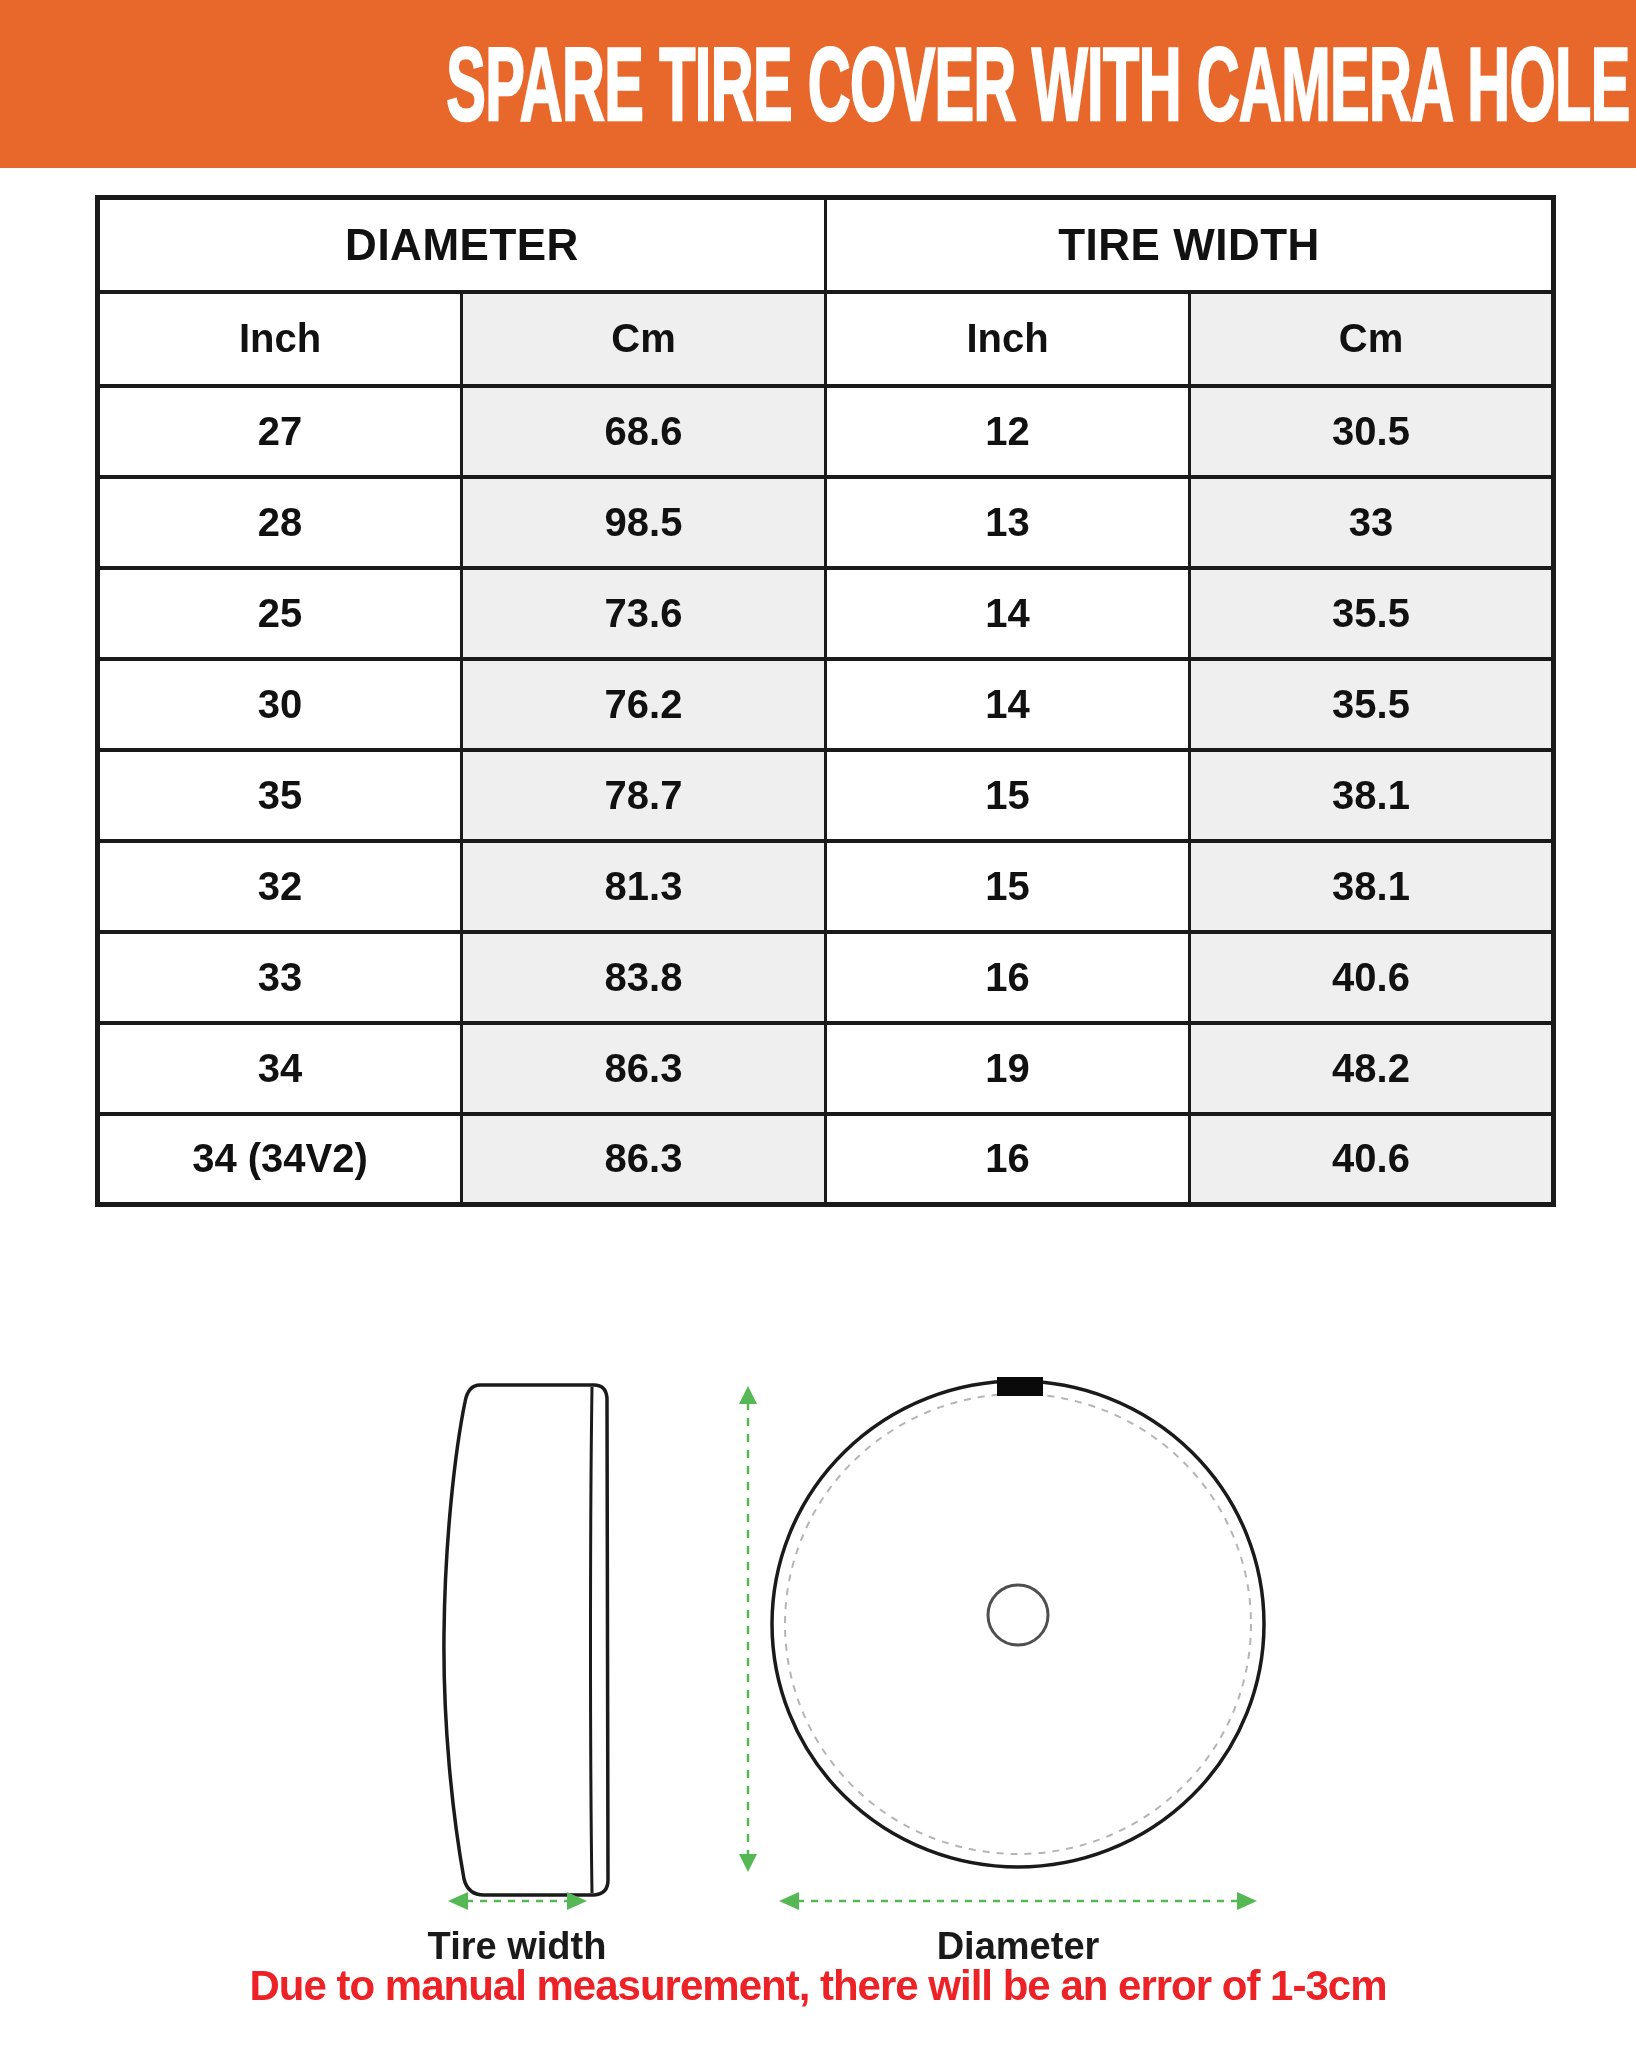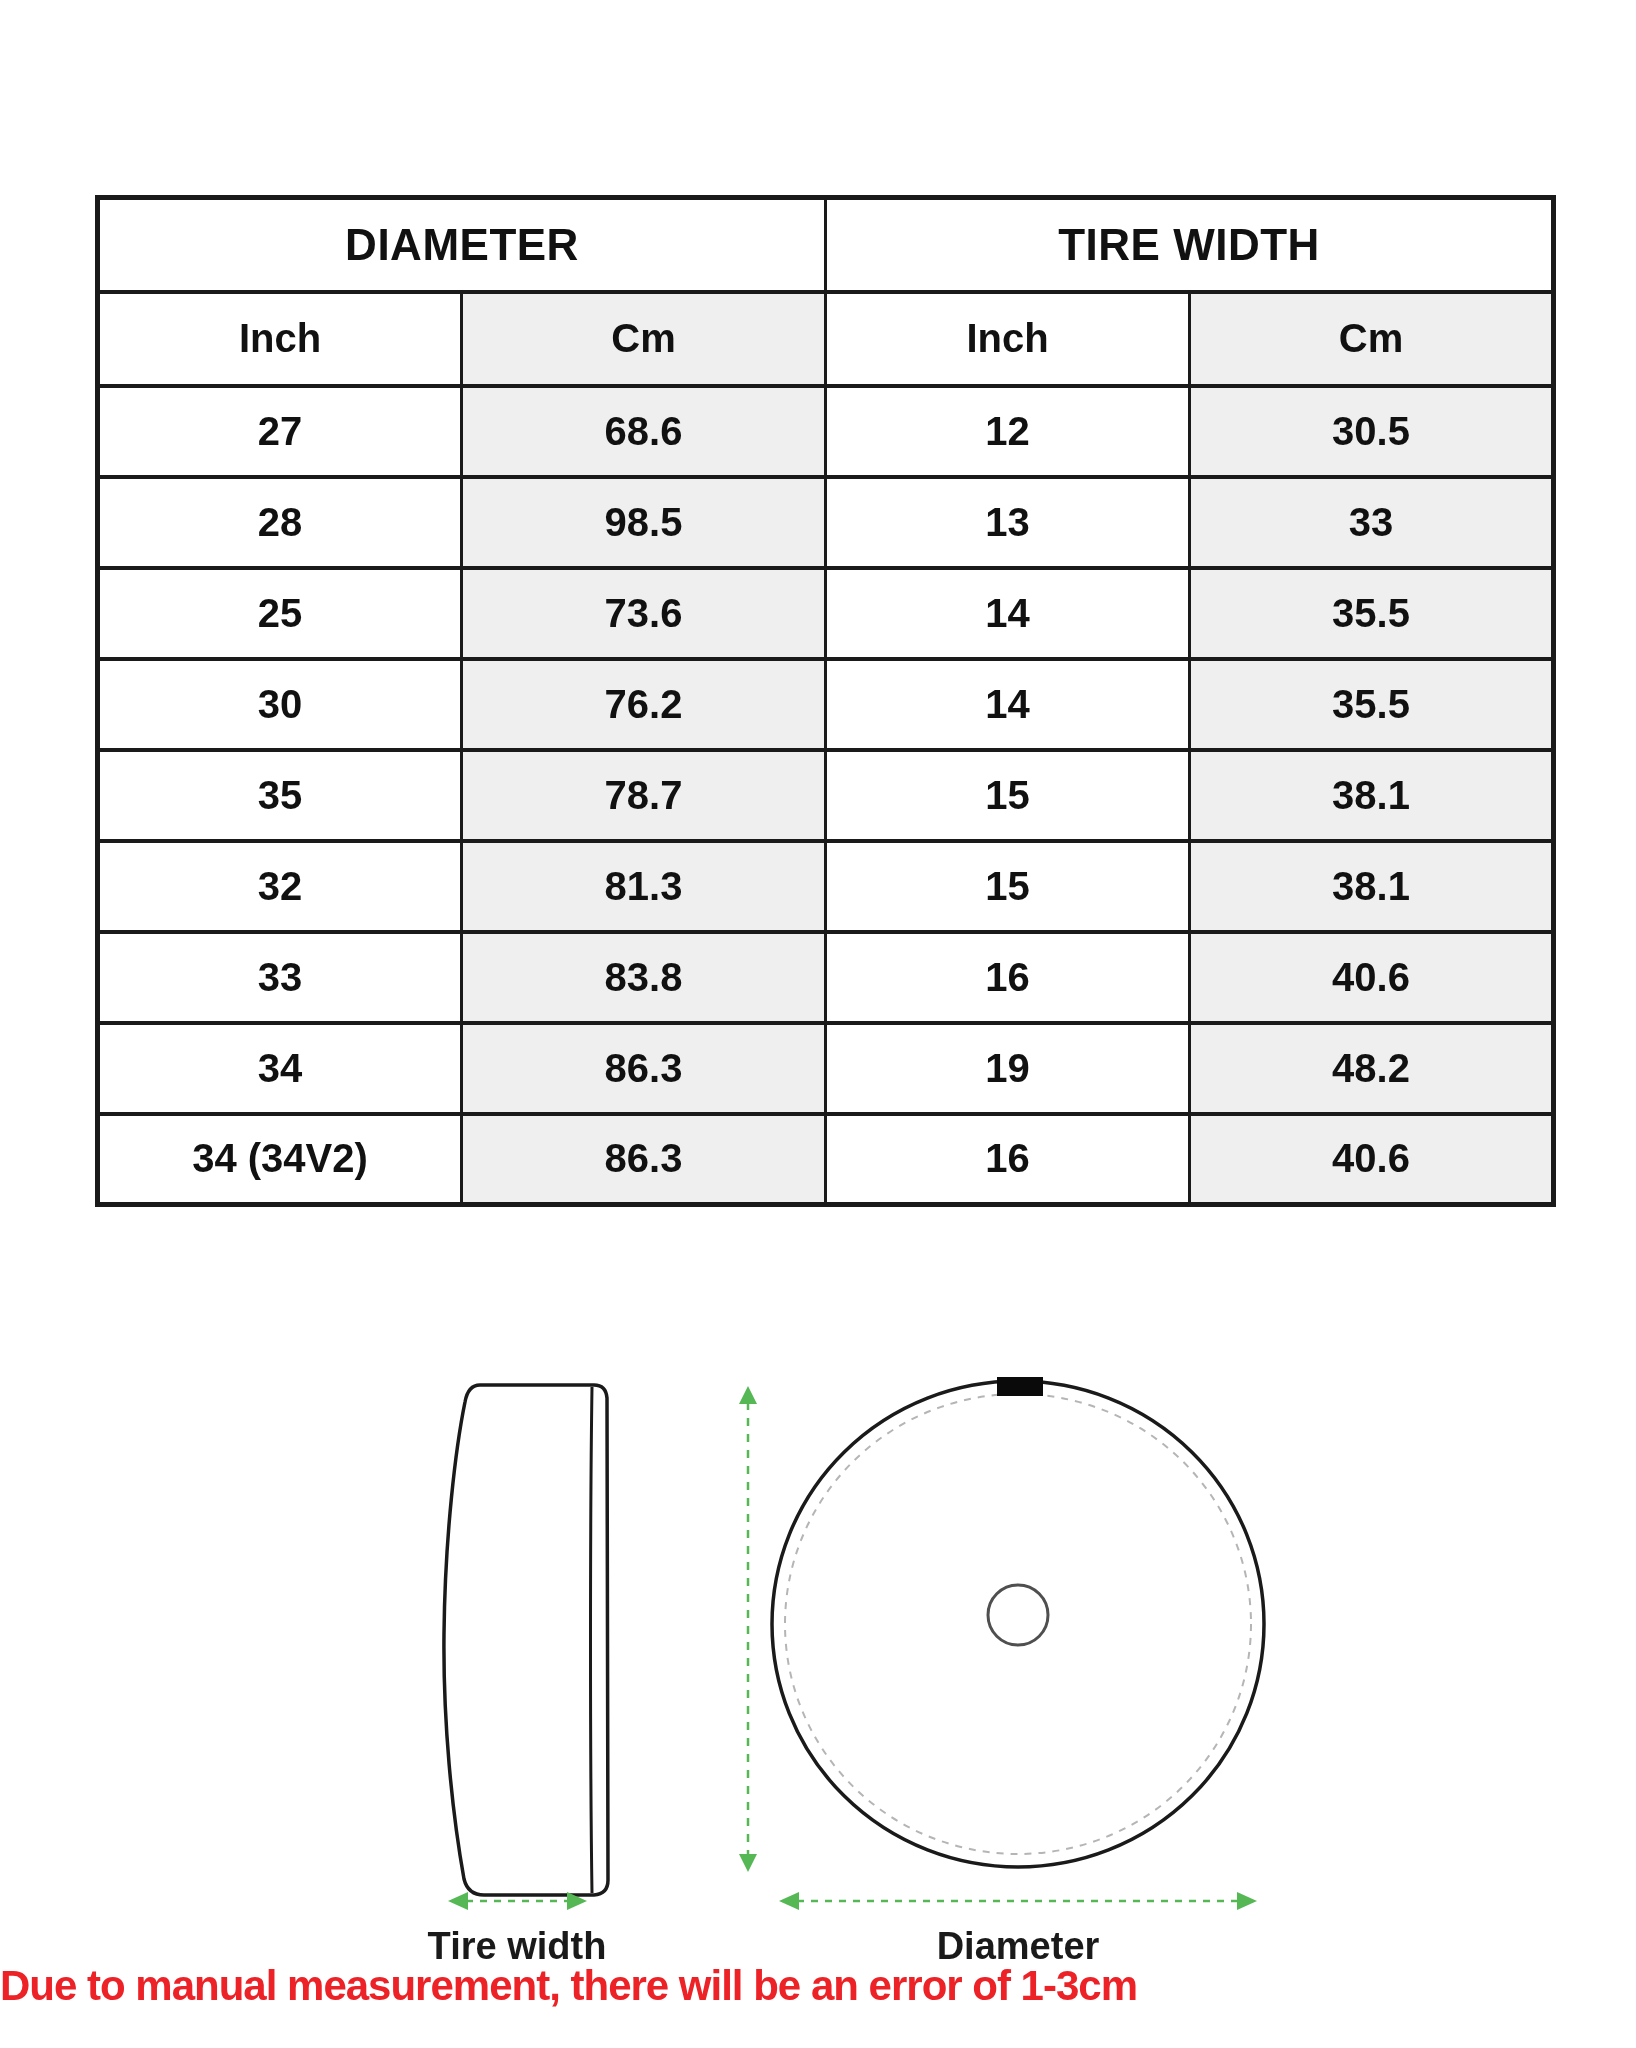--- a/index.html
+++ b/index.html
@@ -41,30 +41,33 @@
 
   
   #diagram-svg { position:absolute; left:0; top:0; width:1636px; height:2048px; }
   .dim-label {
     position:absolute; width:300px; text-align:center;
     font-size:38px; font-weight:700; color:#1a1a1a;
   }
 
   
   .note {
-    position:absolute; left:0; top:1962px; width:1636px; 
+    position:absolute; left:0; top:1962px; width:1636px; text-align:center;
     font-size:42px; font-weight:700; letter-spacing:-1px;
     color:var(--note,#EC2227);
   }
 </style>
 </head>
 <body>
 
 <div id="canvas">
 
+  <div class="banner">
+    <span class="banner-title">SPARE TIRE COVER WITH CAMERA HOLE</span>
+  </div>
 
   <table class="size-table">
     <colgroup>
         <col style="width:364px">
         <col style="width:364px">
         <col style="width:364px">
         <col style="width:364px">
       </colgroup>
     <tbody>
       <tr class="hdr">

